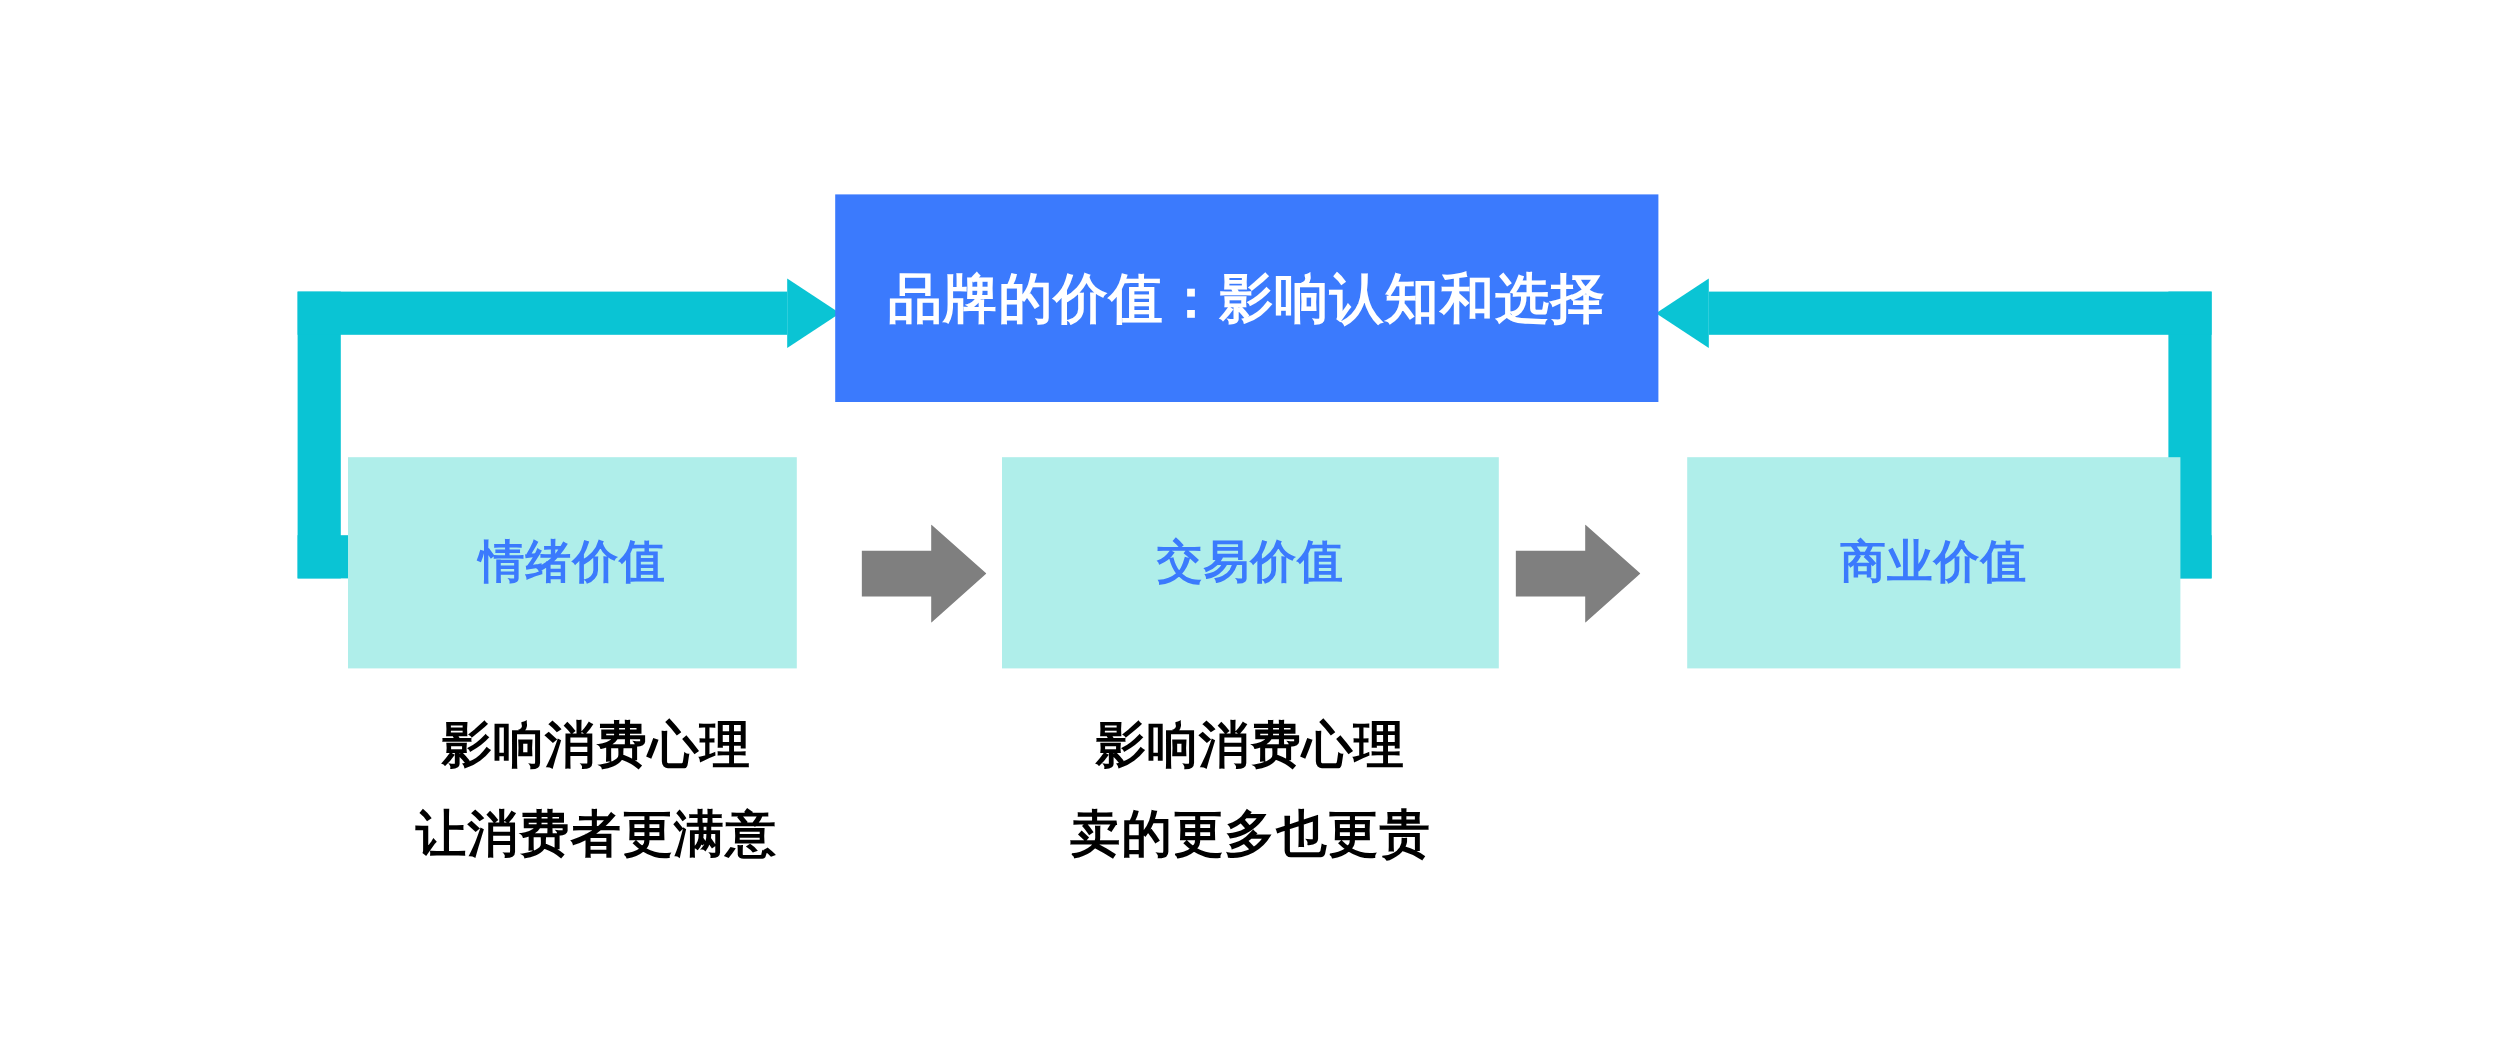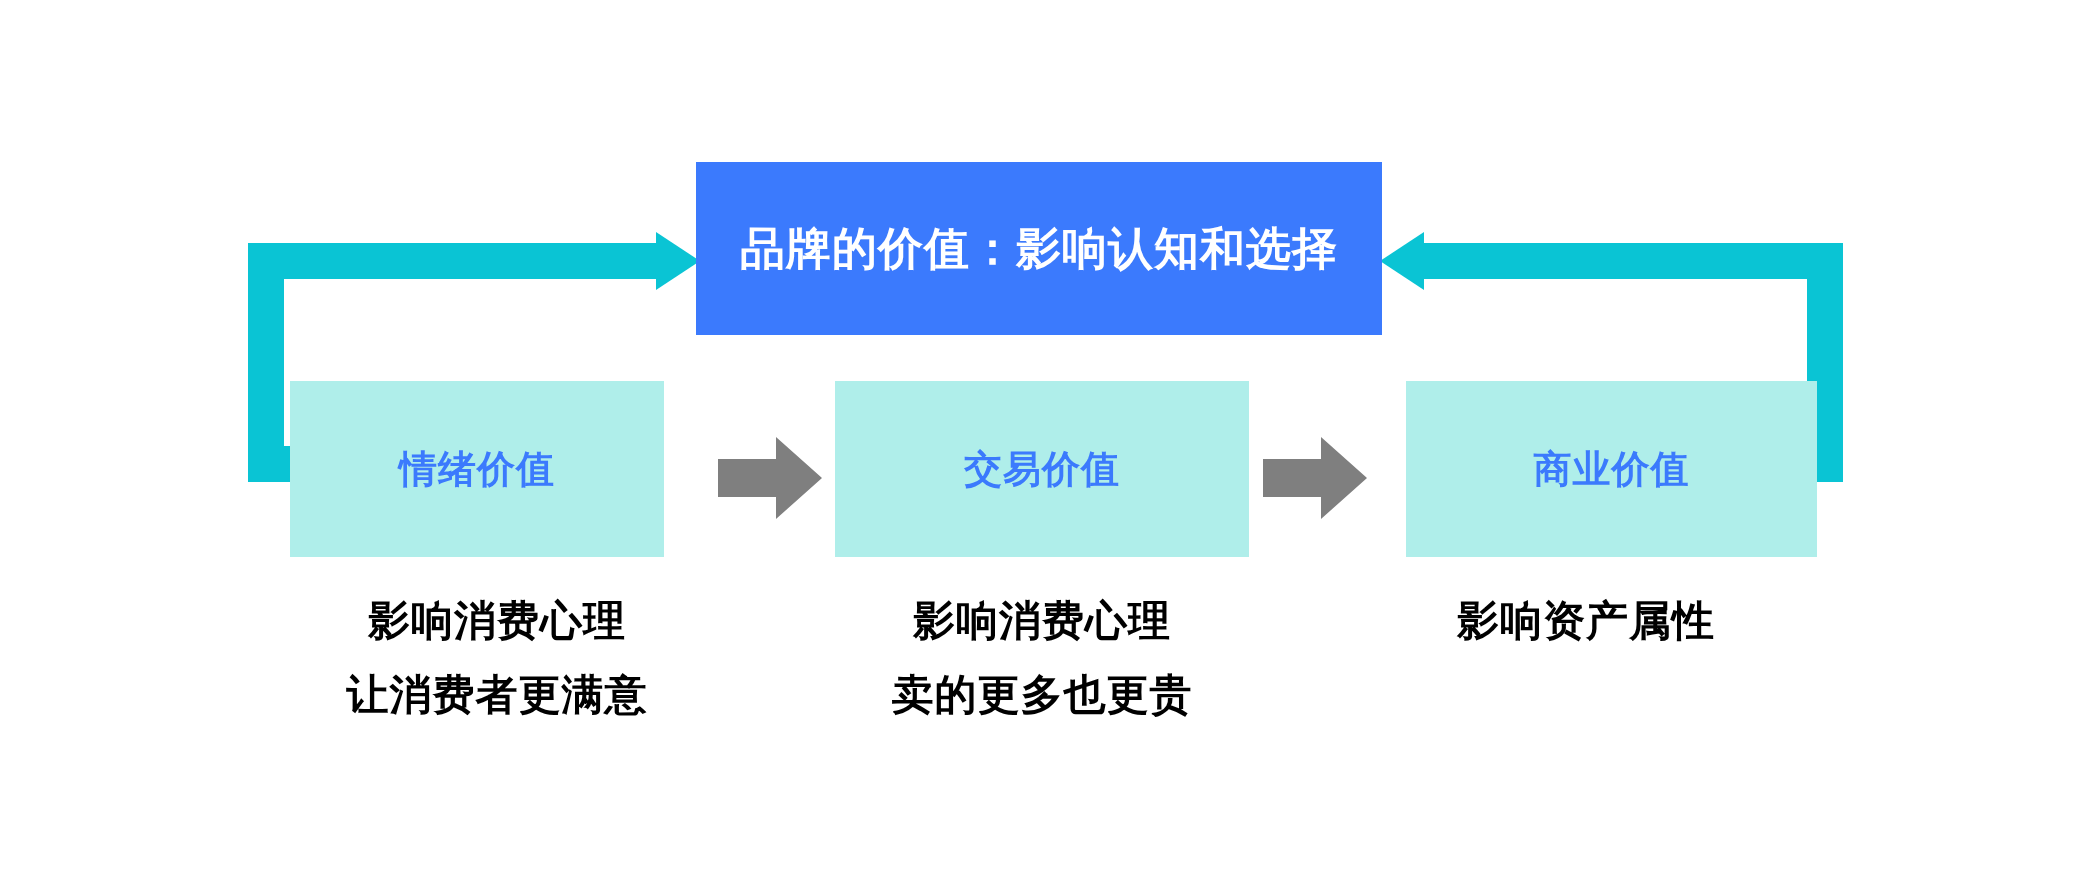--- a/index.html
+++ b/index.html
@@ -162,16 +162,15 @@
     <div class="caption-line">影响消费心理</div>
     <div class="caption-line">让消费者更满意</div>
   </div>
 
   <div class="caption caption-2">
     <div class="caption-line">影响消费心理</div>
     <div class="caption-line">卖的更多也更贵</div>
   </div>
 
   <div class="caption caption-3">
-    <div class="caption-line">影响资产属性</div>
   </div>
 
 </div>
 
 </body></html>

